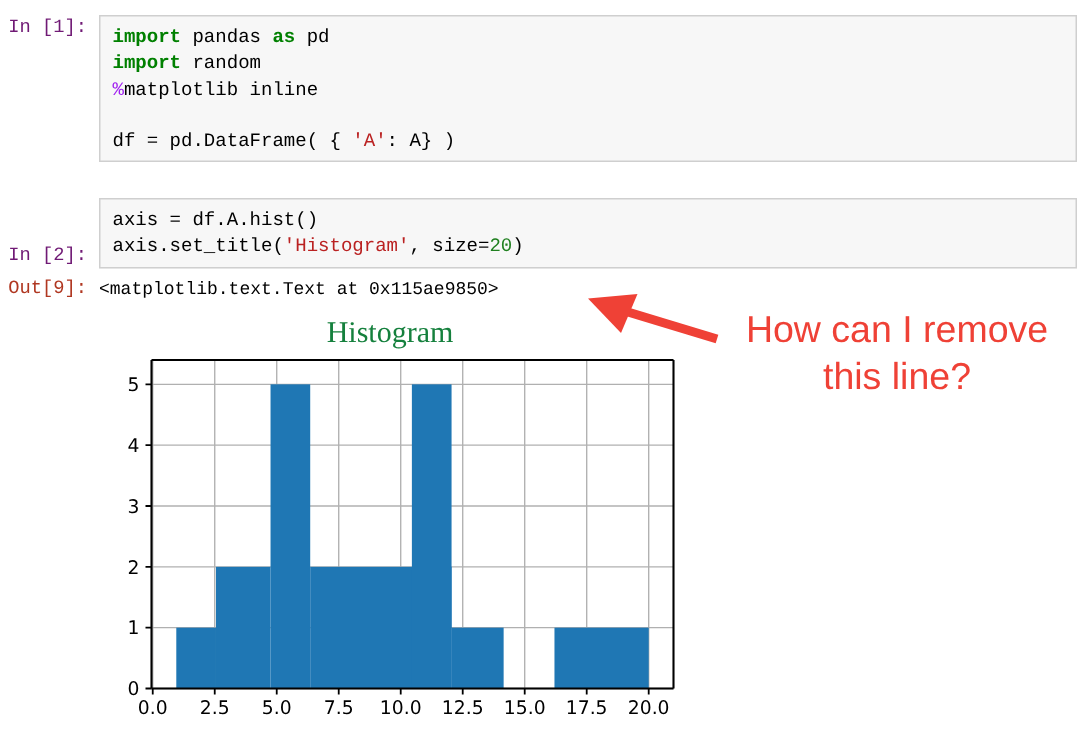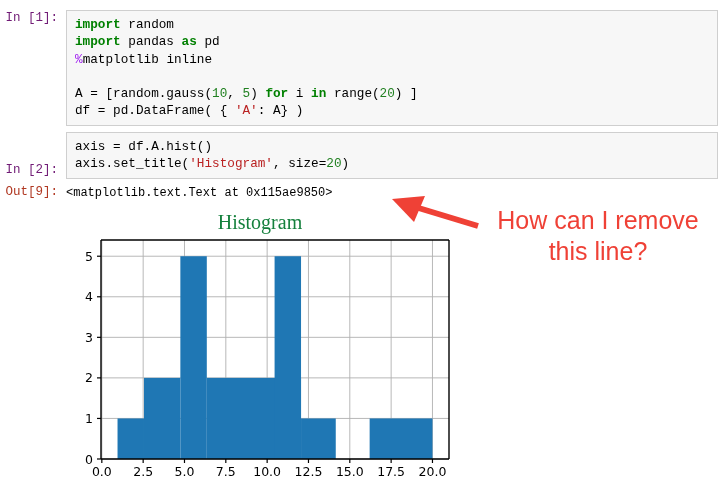--- a/index.html
+++ b/index.html
@@ -103,25 +103,24 @@
     color: #15803d;
     line-height: 24px;
   }
 </style>
 </head>
 <body>
 
 <div class="nb-row" id="cell-1" style="top:10px;">
   <div class="prompt prompt-in">In [1]:</div>
   <div class="code-cell" style="margin-right:4px;">
+    <pre><span class="kw">import</span> pandas <span class="kw">as</span> pd</pre>
     <pre><span class="kw">import</span> random</pre>
-    <pre><span class="kw">import</span> pandas <span class="kw">as</span> pd</pre>
     <pre><span class="magic">%</span>matplotlib inline</pre>
     <pre> </pre>
-    <pre>A = [random.gauss(<span class="num">10</span>, <span class="num">5</span>) <span class="kw">for</span> i <span class="kw">in</span> range(<span class="num">20</span>) ]</pre>
     <pre>df = pd.DataFrame( { <span class="str">'A'</span>: A} )</pre>
   </div>
 </div>
 
 <div class="nb-row" id="cell-2" style="top:132px;align-items:flex-end;">
   <div class="prompt prompt-in">In [2]:</div>
   <div class="code-cell" style="margin-right:4px;">
     <pre>axis = df.A.hist()</pre>
     <pre>axis.set_title(<span class="str">'Histogram'</span>, size=<span class="num">20</span>)</pre>
   </div>

